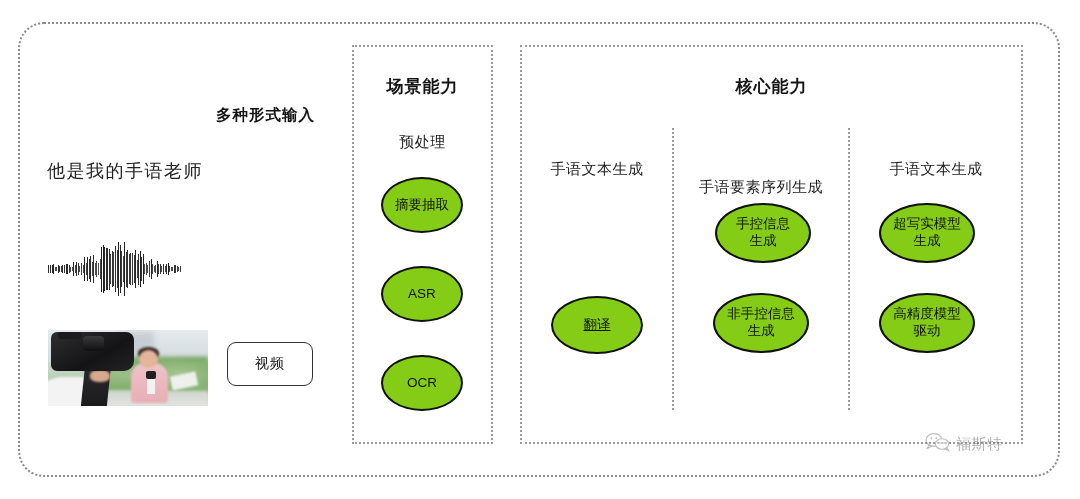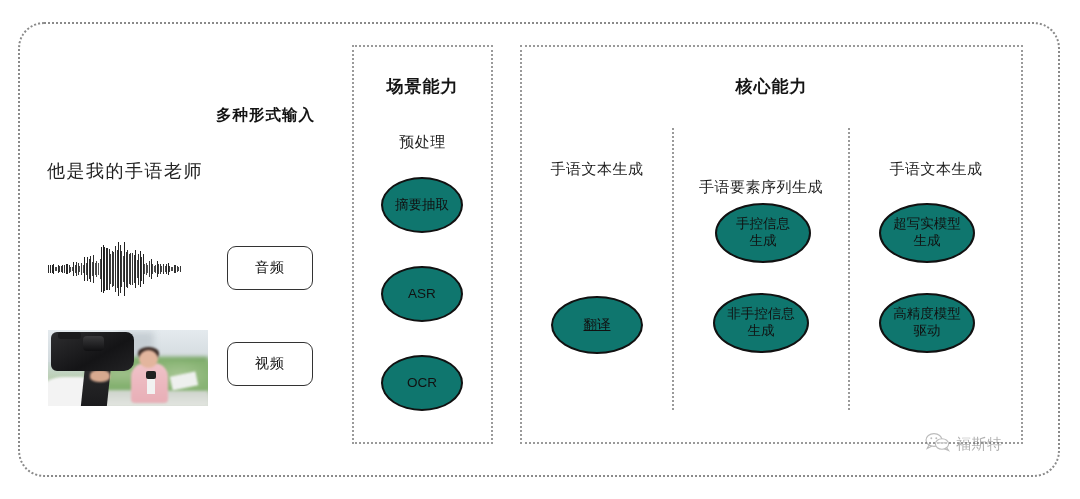--- a/index.html
+++ b/index.html
@@ -74,21 +74,21 @@
     border:2.6px solid #111;
     border-radius:50%;
     box-sizing:border-box;
     display:flex;
     align-items:center;
     justify-content:center;
     text-align:center;
     font-size:13.5px;
     line-height:1.25;
     color:#111;
-    background:#0f766e;
+    background:#84cc16;
     white-space:pre-line;
   }
   .e-w1{width:82px;height:56px;}
   .e-w2{width:92px;height:58px;}
   .e-w3{width:96px;height:60px;}
 
   
   .n-zhaiyao{left:381px;top:177px;}
   .n-asr    {left:381px;top:266px;}
   .n-ocr    {left:381px;top:355px;}
@@ -352,21 +352,20 @@
     <div class="paper"></div>
     <div class="shoulder"></div>
     <div class="cam-arm"></div>
     <div class="hand"></div>
     <div class="cam-body">
       <div class="cam-hood"></div>
       <div class="cam-lens"></div>
     </div>
   </div>
 
-  <div class="chip chip-audio">音频</div>
   <div class="chip chip-video">视频</div>
 
   <div class="panel panel-scene">
     <div class="panel-title">场景能力</div>
   </div>
 
   <div class="column col-pre">
     <div class="col-head">预处理</div>
   </div>
 

